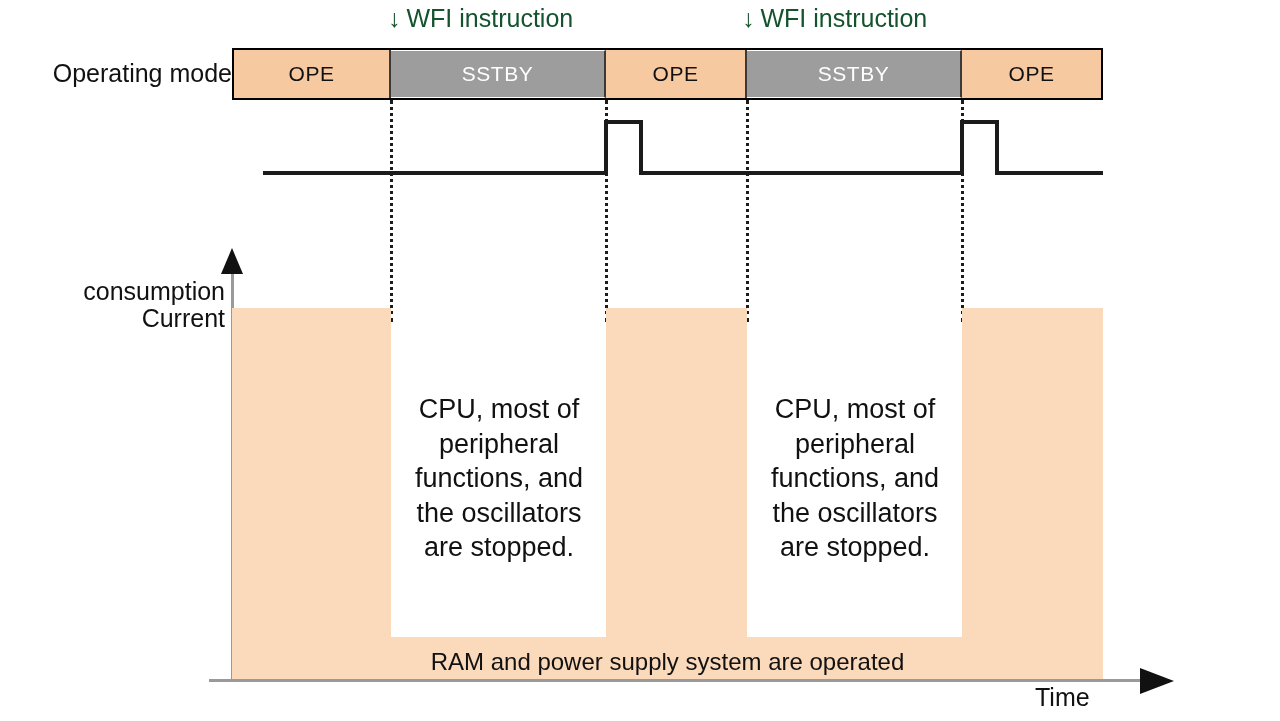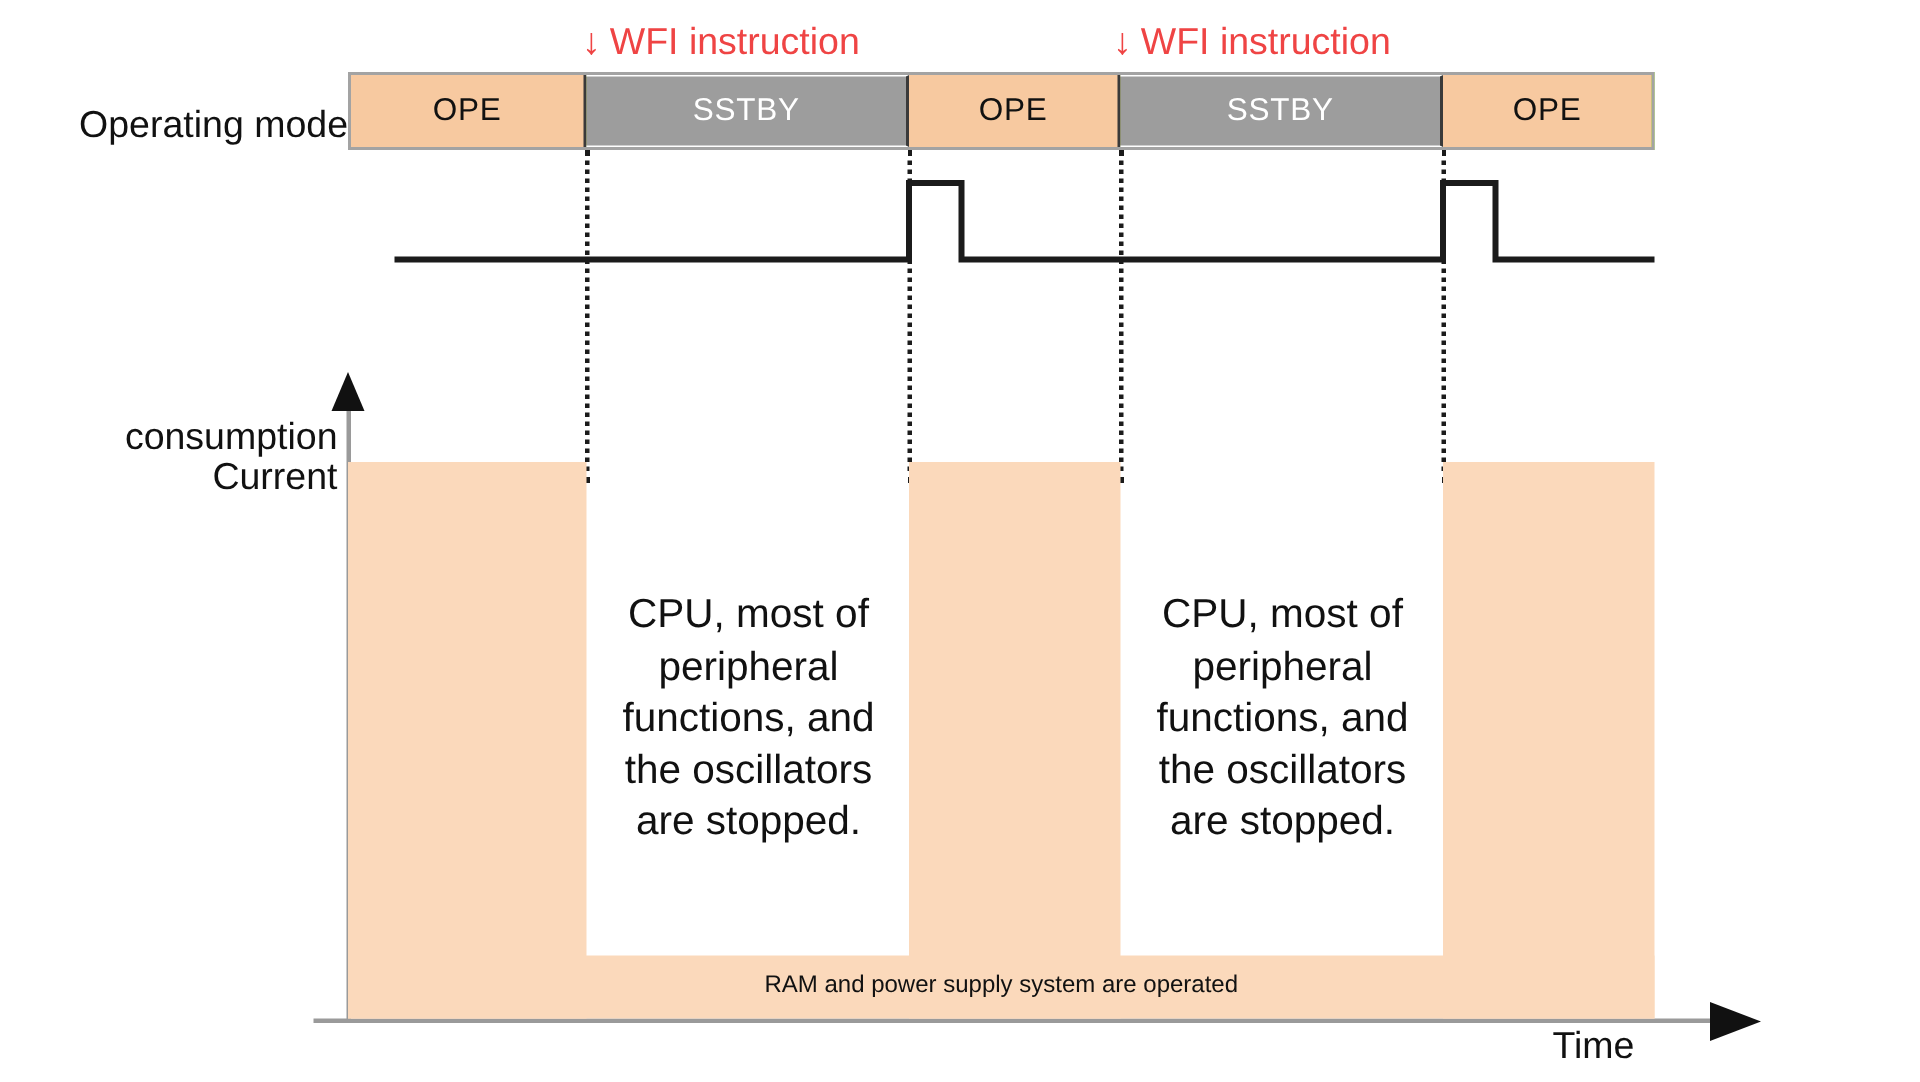--- a/index.html
+++ b/index.html
@@ -35,21 +35,21 @@
   }
 
   
   .mode-bar {
     position: absolute;
     left: 232px;
     top: 48px;
     width: 871px;
     height: 52px;
     display: flex;
-    border: 2px solid #a3a3a3;
+    border: 2px solid #000000;
     box-sizing: border-box;
     background: #84cc16;
   }
   .mode-seg {
     display: flex;
     align-items: center;
     justify-content: center;
     font-size: 21px;
     letter-spacing: 0.5px;
     box-sizing: border-box;
@@ -68,22 +68,21 @@
     border-bottom: 1px solid #ffffff;
     text-align: center;
   }
 
   
   .wfi {
     position: absolute;
     top: 4px;
     font-size: 25px;
     white-space: nowrap;
-    color: #ef4444;
-    margin-top: 10px;
+    color: #14532d;
   }
   .wfi .arrow {
     font-size: 25px;
     margin-right: 6px;
   }
 
   
   .guide {
     position: absolute;
     width: 0;
@@ -136,38 +135,38 @@
     text-align: center;
     font-size: 27px;
     line-height: 1.28;
     color: #111111;
   }
 
   
   .ram-note {
     position: absolute;
     text-align: center;
-    font-size: 16px;
+    font-size: 24px;
     color: #111111;
     white-space: nowrap;
   }
 </style>
 </head>
 <body>
 
 <div id="stage">
 
   <div class="wfi" style="left:388px;">
     <span class="arrow">↓</span><span>WFI instruction</span>
   </div>
   <div class="wfi" style="left:742px;">
     <span class="arrow">↓</span><span>WFI instruction</span>
   </div>
 
-  <div class="row-label" style="left:10px; top:60px; width:222px;margin-top:10px;">Operating mode</div>
+  <div class="row-label" style="left:10px; top:60px; width:222px;">Operating mode</div>
 
   <div class="mode-bar">
     <div class="mode-seg ope" style="flex:0 0 157px;">OPE</div>
     <div class="mode-seg sstby" style="flex:0 0 215px;">SSTBY</div>
     <div class="mode-seg ope" style="flex:0 0 141px;">OPE</div>
     <div class="mode-seg sstby" style="flex:0 0 215px;">SSTBY</div>
     <div class="mode-seg ope" style="flex:1 1 auto;">OPE</div>
   </div>
 
   <div class="guide" style="left:390px; top:100px; height:222px;"></div>

